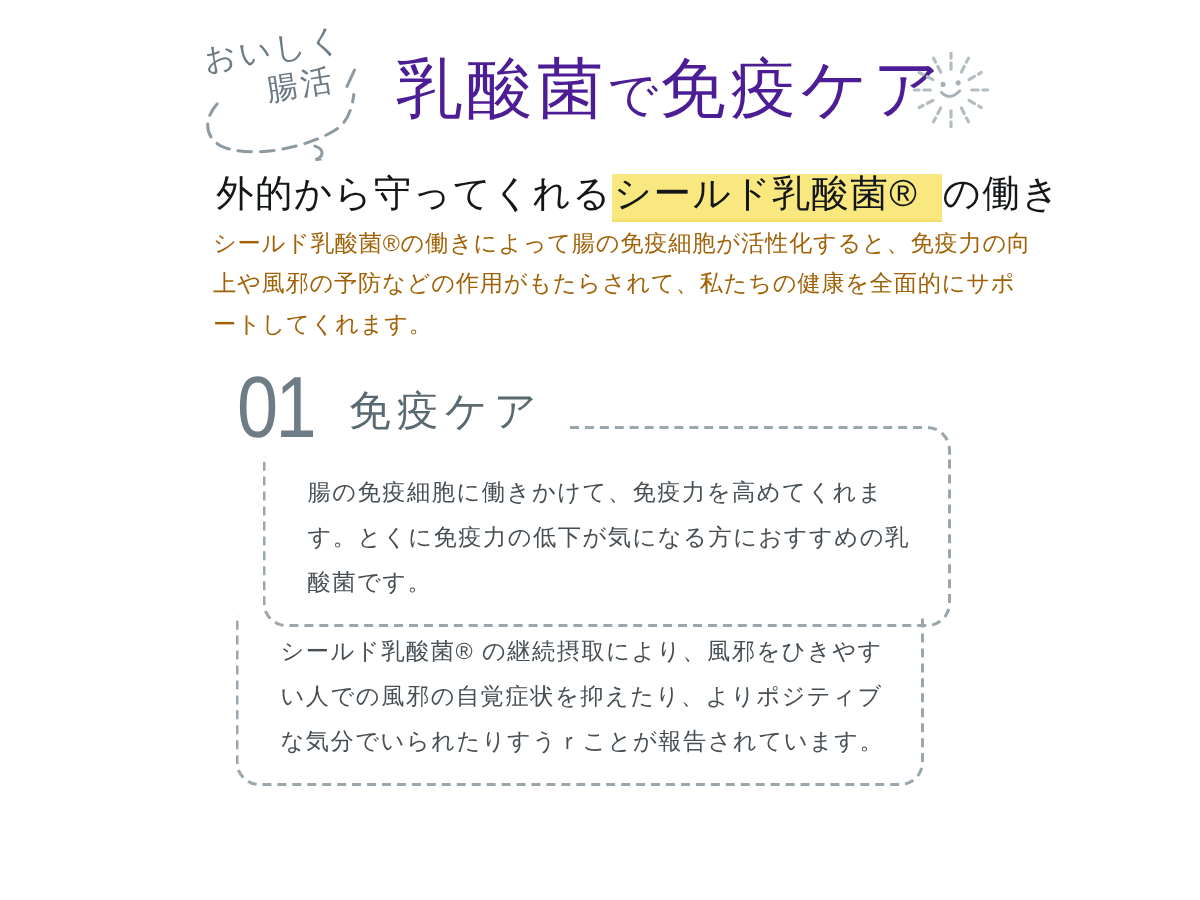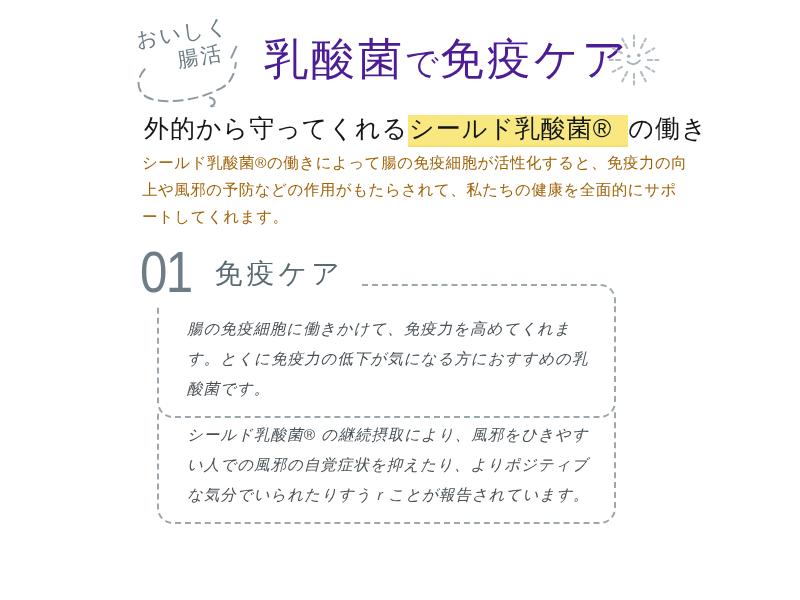--- a/index.html
+++ b/index.html
@@ -27,33 +27,33 @@
     color:#141719; white-space:nowrap; font-weight:500; }
   .subtitle .hl { background:linear-gradient(180deg, rgba(248,232,127,0) 8%, #f8e87f 8%, #f8e87f 92%, #f2dc64 100%);
     padding:2px 16px 5px 1px; }
 
   
   .lead { position:absolute; left:142px; top:149px; width:548px; font-size:15.5px;
     line-height:27px; letter-spacing:0.5px; color:#a16207; }
 
   
   .section { position:absolute; left:140px; width:476px; }
-  .sec1 { top:248px; }
+  .sec1 { top:248px;margin-left:18px; }
   .sec2 { top:402px; }
   .sec-header { display:flex; align-items:center; height:48px; }
   .num { font-size:58px; line-height:0.88; color:#6d7c85; letter-spacing:-2px;
     transform:scaleX(0.85); transform-origin:left center; font-weight:400; }
   .sec-title { font-size:28px; letter-spacing:4px; color:#5a6a72; margin-left:14px;
     margin-top:4px; white-space:nowrap; font-weight:500; }
   .connector { flex:1; height:20px; margin-left:18px; align-self:flex-end; margin-bottom:-8px;
     border-top:2px dashed #9ba7ad; border-right:2px dashed #9ba7ad;
     border-top-right-radius:16px; min-width:40px; }
   .sec-box { margin-left:17px; margin-top:8px;
     border-left:2px dashed #9ba7ad; border-right:2px dashed #9ba7ad; border-bottom:2px dashed #9ba7ad;
-    border-radius:2px 0 16px 16px; padding:10px 22px 12px 28px;font-style:italic; }
+    border-radius:2px 0 16px 16px; padding:10px 22px 12px 28px; }
   .sec-box p { font-size:15.5px; line-height:30px; letter-spacing:1px; color:#474f54; }
 </style>
 </head>
 <body>
 
 <div class="page">
 
   <div class="badge">
     <svg width="120" height="100" viewBox="0 0 120 100">
       <g fill="none" stroke="#8d9aa2" stroke-width="2" stroke-linecap="round" stroke-dasharray="9 6">

